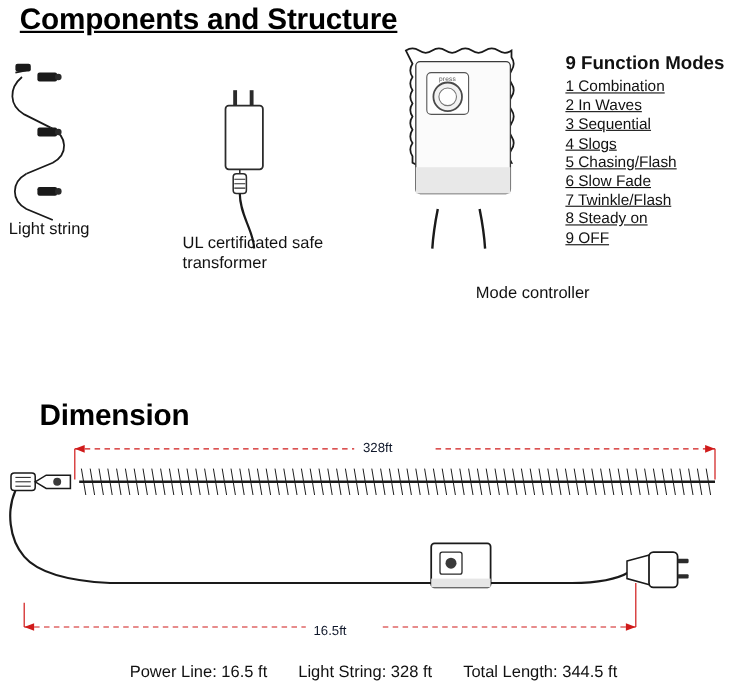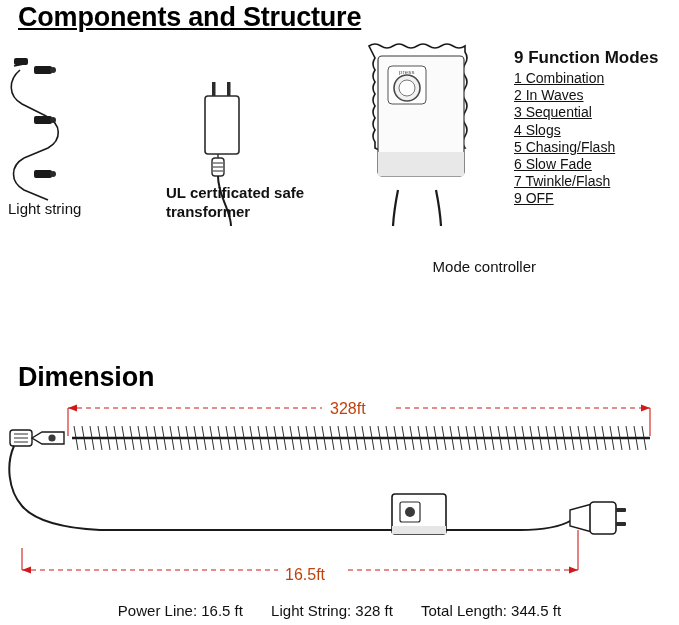--- a/index.html
+++ b/index.html
@@ -19,30 +19,30 @@
 
   
   .section-title {
     font-size: 27px;
     font-weight: bold;
     letter-spacing: -0.2px;
     color: #000;
     white-space: nowrap;
   }
   #title-components { left: 18px; top: 2px; text-decoration: underline; }
-  #title-dimension { left: 18px; top: 362px; }
+  #title-dimension { left: 36px; top: 362px; }
 
   
   .caption {
     font-size: 15px;
     color: #111;
     line-height: 1.25;
   }
   #caption-light-string { left: 8px; top: 200px; width: 140px; }
-  #caption-transformer { left: 166px; top: 184px; width: 160px; font-weight: bold; }
+  #caption-transformer { left: 166px; top: 212px; width: 160px; }
   #caption-controller { left: 366px; top: 258px; width: 170px; text-align: right; }
 
   
   #modes { left: 514px; top: 48px; width: 165px; }
   #modes .modes-title {
     font-size: 17px;
     font-weight: bold;
     margin-bottom: 2px;
     white-space: nowrap;
   }
@@ -64,22 +64,22 @@
     width: 679px;
     text-align: center;
     font-size: 15px;
     color: #111;
     white-space: nowrap;
   }
   #summary span { margin: 0 12px; }
 
   
   .dim-label {
-    font-size: 16px;
-    color: #c2410c;
+    font-size: 12px;
+    color: #0f172a;
     white-space: nowrap;
   }
   #label-328 { left: 330px; top: 400px; }
   #label-165 { left: 285px; top: 566px; }
   .press-label {
     font-size: 6px;
     color: #555;
     letter-spacing: 0.2px;
   }
 </style>
@@ -163,20 +163,21 @@
 
 <div class="abs" id="modes">
   <div class="modes-title">9 Function Modes</div>
   <div class="mode-item">1 Combination</div>
   <div class="mode-item">2 In Waves</div>
   <div class="mode-item">3 Sequential</div>
   <div class="mode-item">4 Slogs</div>
   <div class="mode-item">5 Chasing/Flash</div>
   <div class="mode-item">6 Slow Fade</div>
   <div class="mode-item">7 Twinkle/Flash</div>
+  <div class="mode-item">8 Steady on</div>
   <div class="mode-item">9 OFF</div>
 </div>
 
 <svg class="abs" id="art-dimension" width="679" height="200" viewBox="0 0 679 200">
 
   <g stroke="#d01a1a" stroke-width="1.1" fill="none">
     <line x1="68" y1="10" x2="68" y2="38"></line>
     <line x1="650" y1="10" x2="650" y2="38"></line>
     <line x1="68" y1="10" x2="322" y2="10" stroke-dasharray="5,4"></line>
     <line x1="396" y1="10" x2="650" y2="10" stroke-dasharray="5,4"></line>

